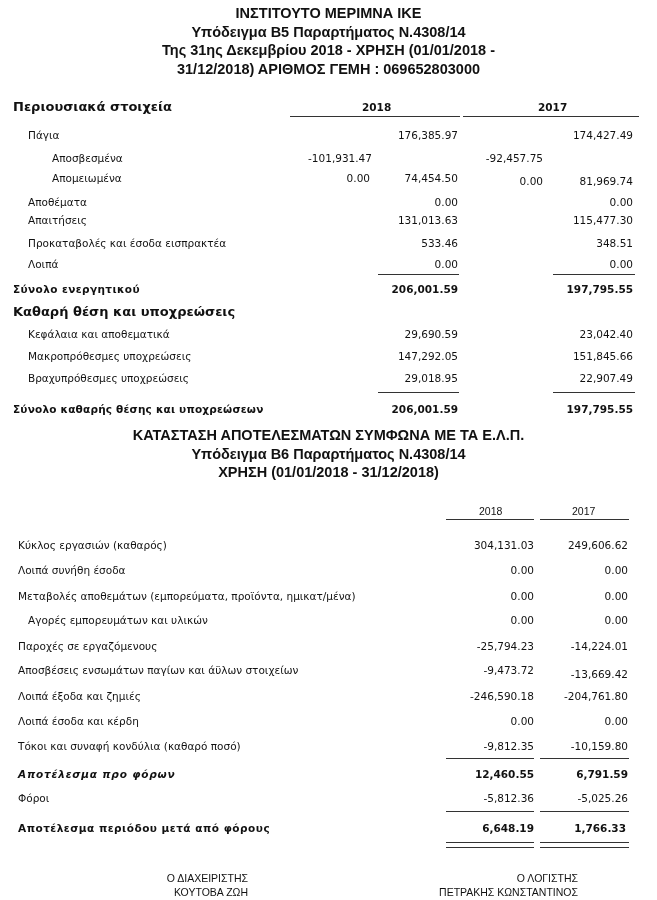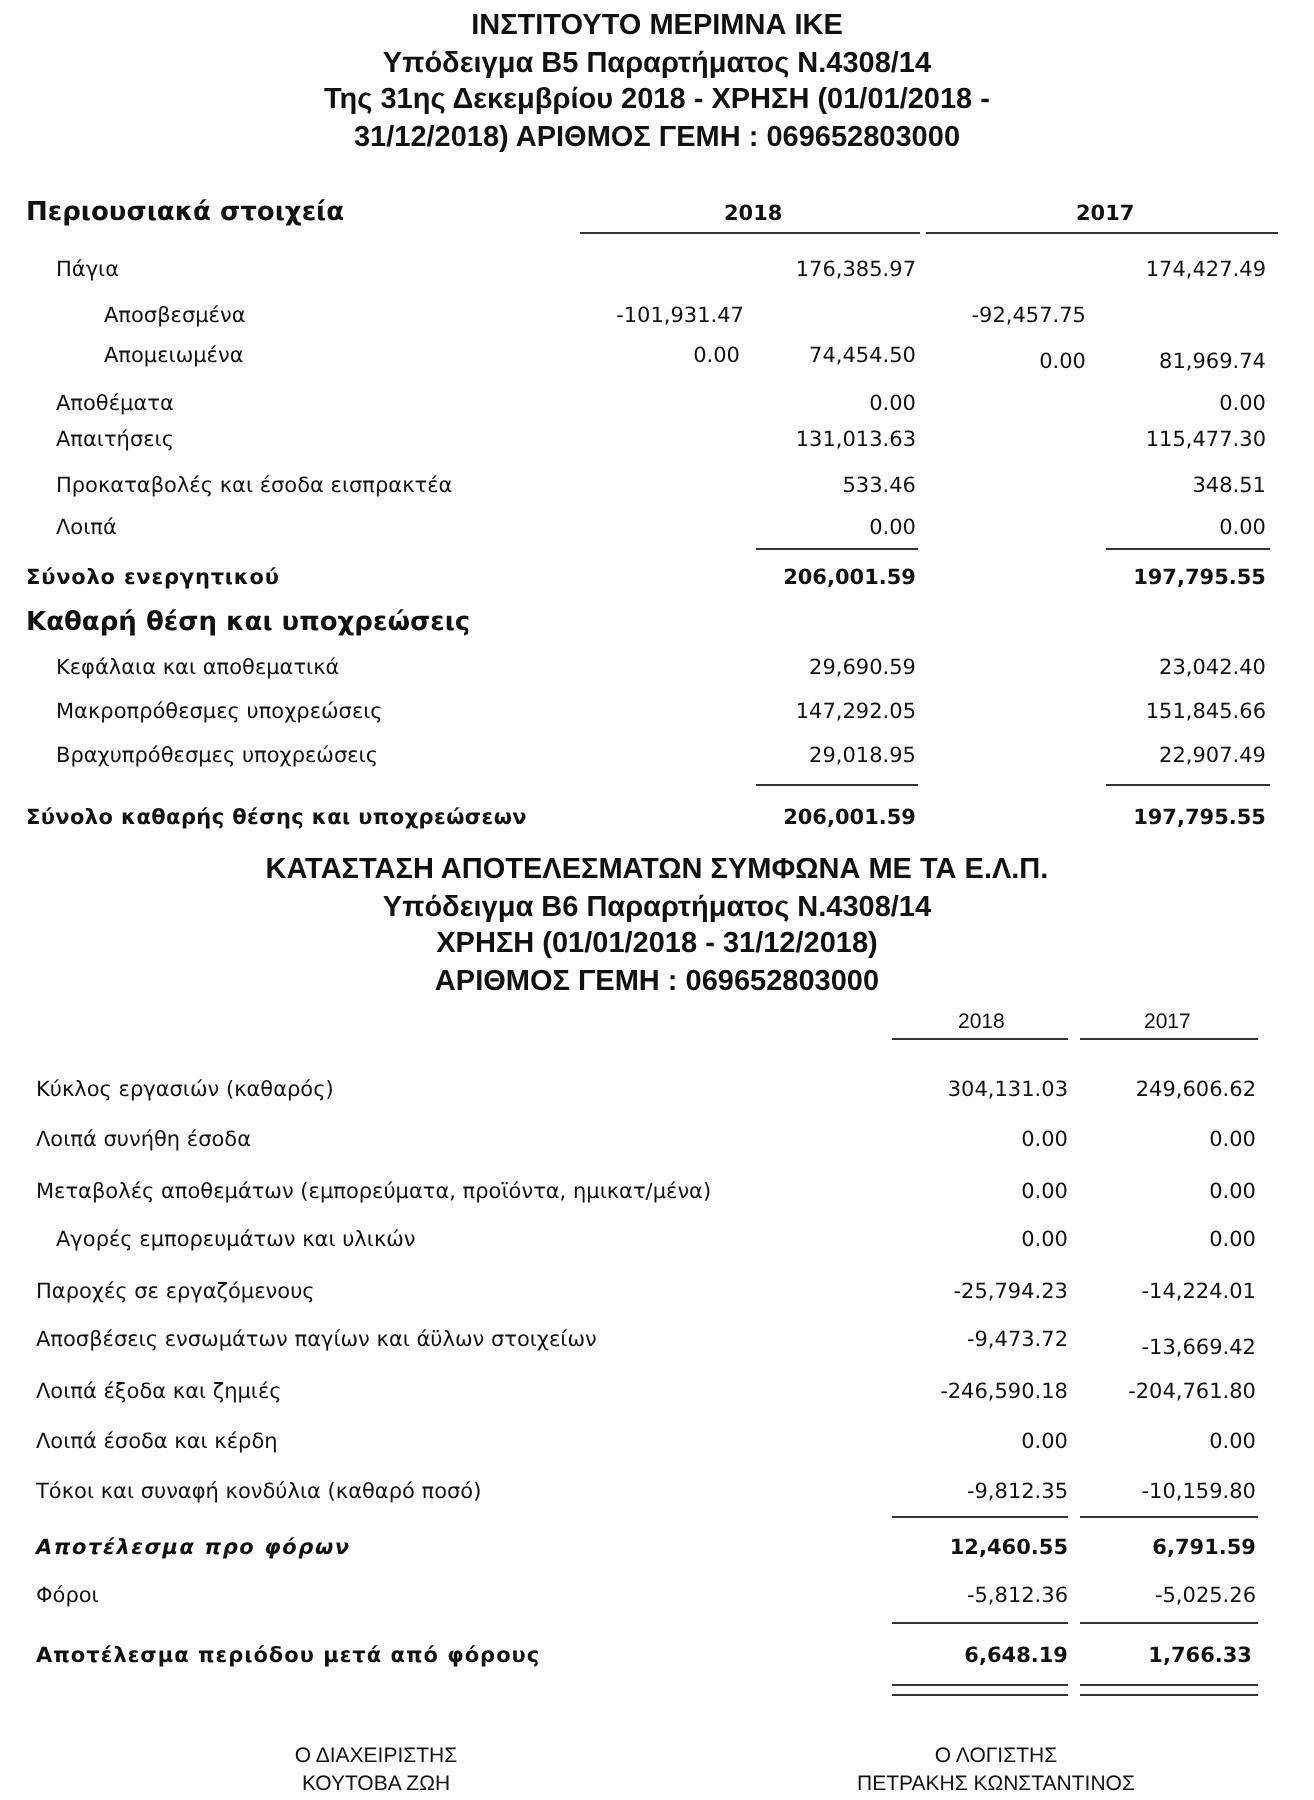--- a/index.html
+++ b/index.html
@@ -9,21 +9,21 @@
   }
   .hdr { position: absolute; left: 0; width: 657px; text-align: center; font-weight: bold; font-size: 14.5px; line-height: 18.5px; }
   .hdr div { white-space: nowrap; }
   .abs { position: absolute; white-space: nowrap; }
   .lbl { font-family: "DejaVu Sans", sans-serif; font-size: 10.5px; }
   .num { font-family: "DejaVu Sans", sans-serif; font-size: 10.5px; text-align: right; }
   .b { font-weight: bold; }
   .sec { font-family: "DejaVu Sans", sans-serif; font-weight: bold; font-size: 12.5px; }
   .line { position: absolute; height: 0; border-top: 1px solid #333; }
   .ital { font-style: italic; letter-spacing: 0.8px; }
-  .sig { position: absolute; text-align: center; font-family: "Liberation Sans", sans-serif; font-size: 10.5px; line-height: 14px; }
+  .sig { position: absolute; text-align: right; font-family: "Liberation Sans", sans-serif; font-size: 10.5px; line-height: 14px; }
 </style>
 </head>
 <body>
 
 <div class="hdr" style="top:4px;">
   <div>ΙΝΣΤΙΤΟΥΤΟ ΜΕΡΙΜΝΑ ΙΚΕ</div>
   <div>Υπόδειγμα Β5 Παραρτήματος Ν.4308/14</div>
   <div>Της 31ης Δεκεμβρίου 2018 - ΧΡΗΣΗ (01/01/2018 -</div>
   <div>31/12/2018) ΑΡΙΘΜΟΣ  ΓΕΜΗ : 069652803000</div>
 </div>
@@ -102,21 +102,20 @@
 <div>
   <div class="abs lbl b" style="left:13px; top:403px; letter-spacing:0.2px;">Σύνολο καθαρής θέσης και υποχρεώσεων</div>
   <div class="abs num b" style="right:199px; top:403px;">206,001.59</div>
   <div class="abs num b" style="right:24px; top:403px;">197,795.55</div>
 </div>
 
 <div class="hdr" style="top:426px;">
   <div>ΚΑΤΑΣΤΑΣΗ ΑΠΟΤΕΛΕΣΜΑΤΩΝ ΣΥΜΦΩΝΑ ΜΕ ΤΑ Ε.Λ.Π.</div>
   <div>Υπόδειγμα Β6 Παραρτήματος Ν.4308/14</div>
   <div>ΧΡΗΣΗ (01/01/2018 - 31/12/2018)</div>
-  <div>ΑΡΙΘΜΟΣ  ΓΕΜΗ : 069652803000</div>
 </div>
 
 <div class="abs" style="left:479px; top:505px; font-size:10.5px; font-family:'Liberation Sans',sans-serif;">2018</div>
 <div class="abs" style="left:572px; top:505px; font-size:10.5px; font-family:'Liberation Sans',sans-serif;">2017</div>
 <div class="line" style="left:446px; width:88px; top:519px;"></div>
 <div class="line" style="left:540px; width:89px; top:519px;"></div>
 
 <div>
   <div class="abs lbl" style="left:18px; top:539px;">Κύκλος εργασιών (καθαρός)</div>
   <div class="abs num" style="right:123px; top:539px;">304,131.03</div>

